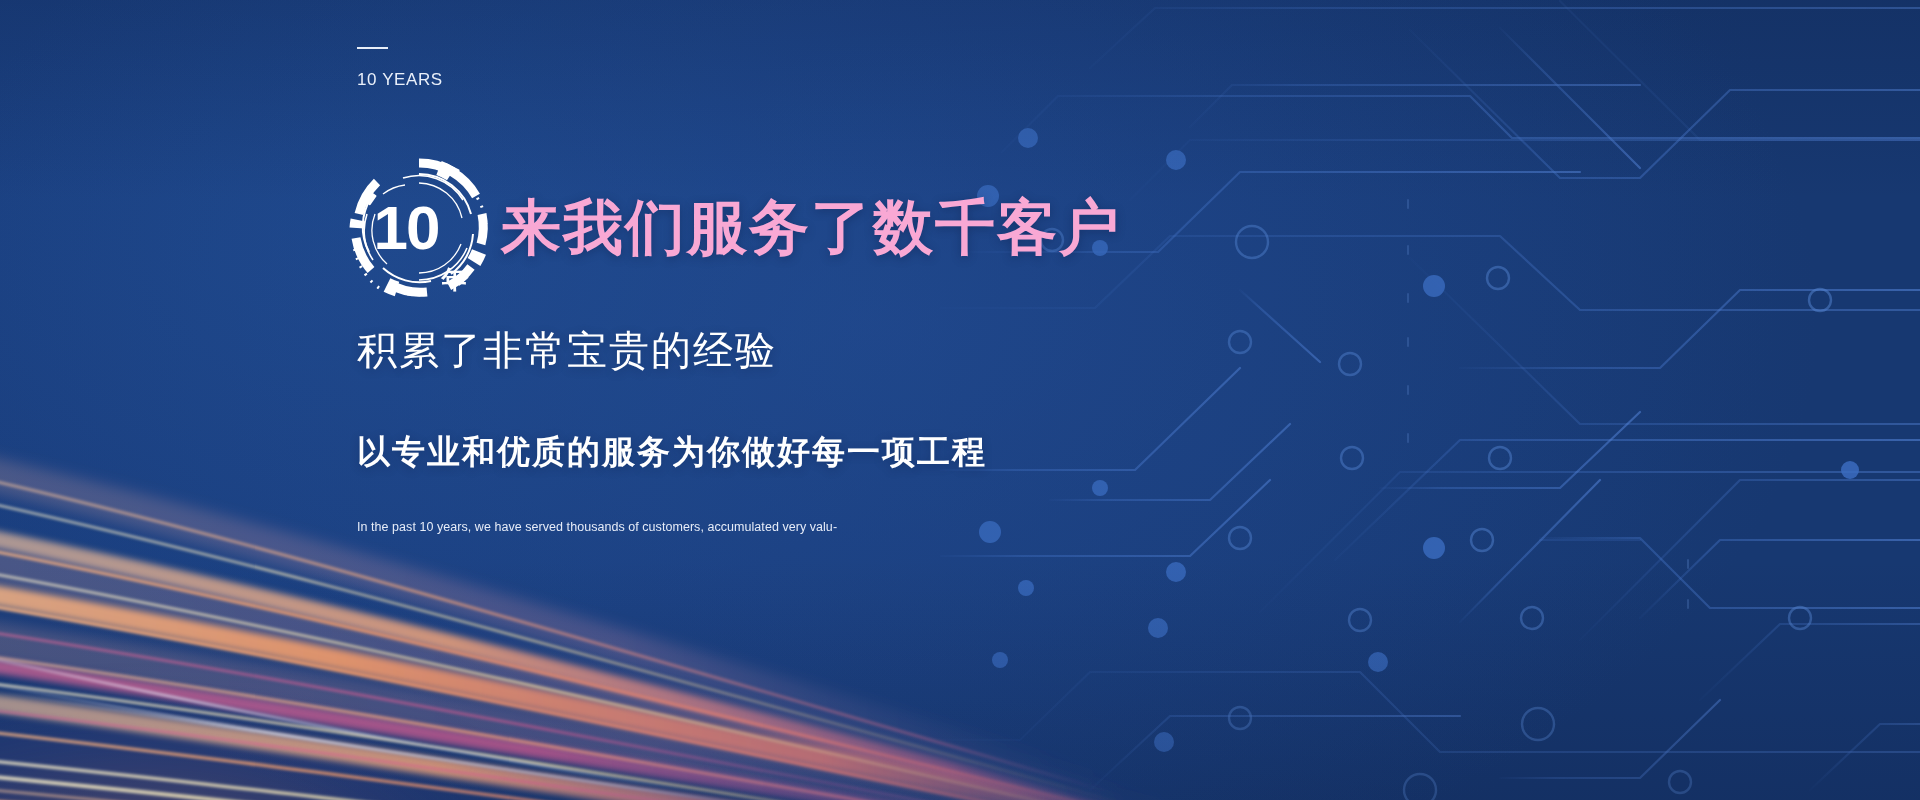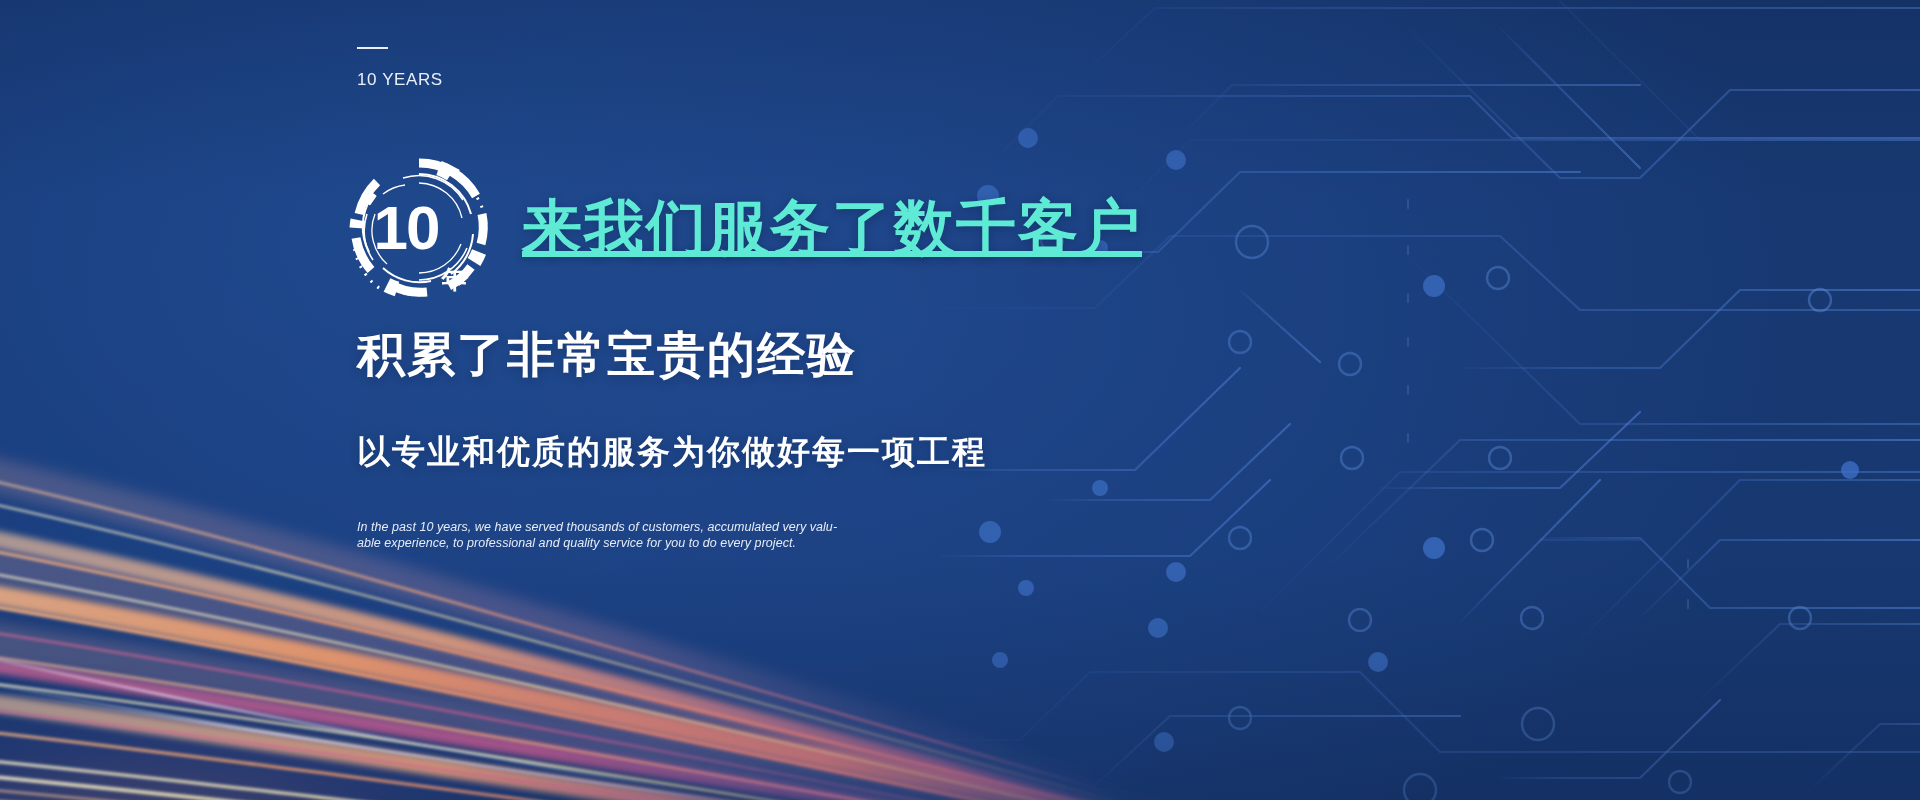--- a/index.html
+++ b/index.html
@@ -125,34 +125,33 @@
     color: #ffffff;
     line-height: 1;
     align-self: flex-end;
     margin-bottom: 12px;
     margin-left: 3px;
   }
 
   .headline-main {
     font-size: 60px;
     font-weight: 700;
-    color: #5eead4;
+    color: #f9a8d4;
     letter-spacing: 2px;
     white-space: nowrap;
-    margin-left: 27px;
+    margin-left: 6px;
     text-shadow: 0 2px 10px rgba(8,24,60,0.35);
-    text-decoration: underline;
   }
 
   .line2 {
     position: absolute;
     top: 323px;
     left: 0;
-    font-size: 48px;
-    font-weight: 700;
+    font-size: 40px;
+    font-weight: 400;
     color: #ffffff;
     letter-spacing: 2px;
     white-space: nowrap;
     text-shadow: 0 2px 10px rgba(8,24,60,0.3);
   }
   .line3 {
     position: absolute;
     top: 430px;
     left: 0;
     font-size: 33px;
@@ -165,21 +164,20 @@
 
   .paragraph {
     position: absolute;
     top: 520px;
     left: 0;
     width: 430px;
     font-size: 12.5px;
     line-height: 15.5px;
     color: #e6ecf8;
     letter-spacing: 0.05px;
-    font-style: italic;
   }
   .paragraph span { display: block; white-space: nowrap; }
 </style>
 </head>
 <body>
 
 <div id="banner">
 
   <div class="bg-base"></div>
 
@@ -438,17 +436,16 @@
 
       <div class="headline-main">来我们服务了数千客户</div>
     </div>
 
     <div class="line2">积累了非常宝贵的经验</div>
 
     <div class="line3">以专业和优质的服务为你做好每一项工程</div>
 
     <div class="paragraph">
       <span>In the past 10 years, we have served thousands of customers, accumulated very valu-</span>
-      <span>able experience, to professional and quality service for you to do every project.</span>
     </div>
 
   </div>
 </div>
 
 </body></html>

